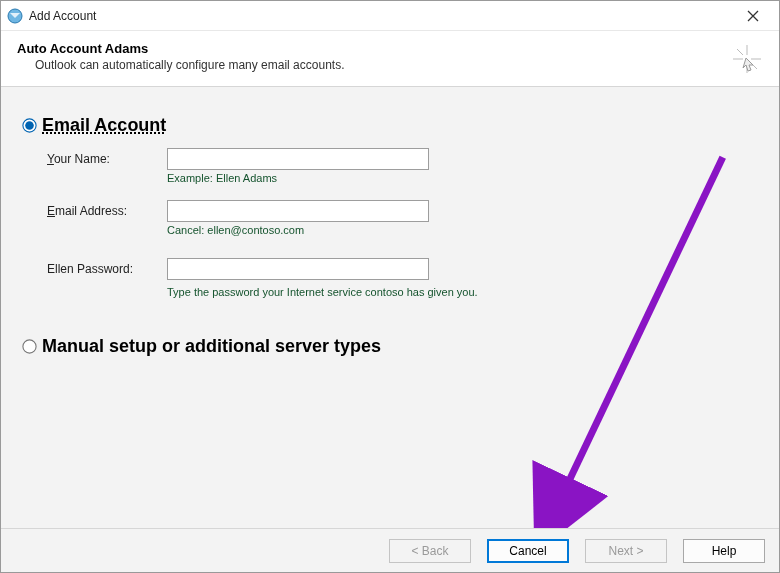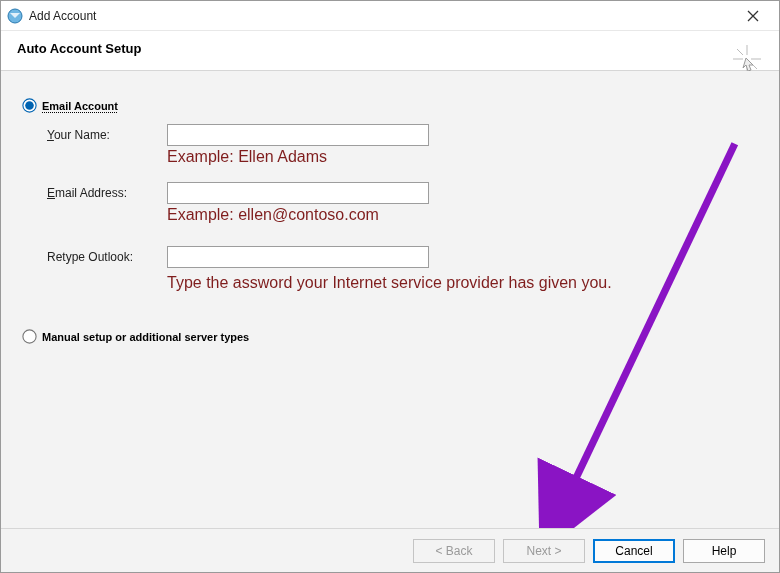--- a/index.html
+++ b/index.html
@@ -42,40 +42,40 @@
       width: 28px; height: 28px;
     }
     .content {
       flex: 1;
       background: #f3f3f3;
       padding: 28px 22px 10px 22px;
       position: relative;
     }
     .option { display: flex; align-items: center; margin-bottom: 12px;}
     .option input[type="radio"] { margin-right: 6px; accent-color: #0063b1; transform: scale(1.1); }
-    .option label { font-weight: bold; font-size: 11px; text-decoration: underline; text-underline-offset: 2px; cursor: pointer;}
+    .option label { font-weight: bold; font-size: 18px; text-decoration: underline; text-underline-offset: 2px; cursor: pointer;}
     .option.manual { margin-top: 38px; }
     .form { padding-left: 24px; }
     .row { display: flex; align-items: center; margin-bottom: 2px; }
     .row .lbl { width: 120px; font-size: 12px; color: #222; }
     .row .u { text-decoration: underline; }
     .row input[type="text"], .row input[type="password"] {
       width: 262px; height: 22px;
       border: 1px solid #9d9d9d;
       background: #fff; padding: 0 4px;
       font-size: 12px;
     }
-    .hint { font-size: 16px; color: #7f1d1d; padding-left: 120px; margin-left: 0; margin-bottom: 16px; margin-top: 2px; }
+    .hint { font-size: 11px; color: #14532d; padding-left: 120px; margin-left: 0; margin-bottom: 16px; margin-top: 2px; }
     .hint.pw { margin-top: 6px; margin-bottom: 0; }
     .footer {
       height: 44px;
       border-top: 1px solid #d6d6d6;
       background: #f3f3f3;
       display: flex; align-items: center; justify-content: flex-end;
-      padding: 0 14px; gap: 8px;
+      padding: 0 14px; gap: 16px;
     }
     .btn {
       min-width: 82px; height: 24px;
       border: 1px solid #a8a8a8;
       background: #fcfcfc;
       font-size: 12px;
       cursor: pointer;
     }
     .btn:disabled { color: #9a9a9a; cursor: default; border-color:#c4c4c4; background:#f3f3f3;}
     .btn.default { border-color: #0078d7; box-shadow: inset 0 0 0 1px #0078d7; }
@@ -97,21 +97,22 @@
     </span>
     <span class="title">Add Account</span>
     <div class="close">
       <svg width="12" height="12" viewBox="0 0 12 12">
           <path d="M1 1 L11 11 M11 1 L1 11" stroke="#333" stroke-width="1.3"></path>
         </svg>
     </div>
   </div>
 
   <div class="header">
-    <h1>Auto Account Setup</h1>
+    <h1>Auto Account Adams</h1>
+    <p>Outlook can automatically configure many email accounts.</p>
     <span class="cursor-deco">
       <svg viewBox="0 0 28 28">
           <g stroke="#bbb" stroke-width="1">
             <line x1="14" y1="0" x2="14" y2="10"></line>
             <line x1="0" y1="14" x2="10" y2="14"></line>
             <line x1="18" y1="14" x2="28" y2="14"></line>
             <line x1="14" y1="18" x2="14" y2="28"></line>
             <line x1="4" y1="4" x2="10" y2="10"></line>
             <line x1="18" y1="18" x2="24" y2="24"></line>
           </g>
@@ -131,44 +132,44 @@
       <div class="row">
         <span class="lbl"><span class="u">Y</span>our Name:</span>
         <input type="text" value="" style="">
       </div>
       <div class="hint">Example: Ellen Adams</div>
 
       <div class="row">
         <span class="lbl"><span class="u">E</span>mail Address:</span>
         <input type="text" value="" style="">
       </div>
-      <div class="hint">Example: ellen@contoso.com</div>
+      <div class="hint">Cancel: ellen@contoso.com</div>
 
       <div style="height:6px;"></div>
       <div class="row">
-        <span class="lbl">Retype Outlook:</span>
+        <span class="lbl">Ellen Password:</span>
         <input type="password" value="" style="">
       </div>
-      <div class="hint pw">Type the assword your Internet service provider has given you.</div>
+      <div class="hint pw">Type the password your Internet service contoso has given you.</div>
     </div>
 
     <div class="option manual">
       <input type="radio" id="optManual" name="setup" style="">
       <label for="optManual" style="text-decoration:none"><span style="font-weight:bold;"><span class="u">M</span>anual setup or additional server types</span></label>
     </div>
 
     <svg class="arrow-overlay" viewBox="0 0 736 440">
       <defs>
           <marker id="ah" markerWidth="18" markerHeight="18" refX="6" refY="6" orient="auto">
             <path d="M0 0 L12 6 L0 12 Z" fill="#8a14c4"></path>
           </marker>
         </defs>
       <line x1="700" y1="70" x2="530" y2="428" stroke="#8a14c4" stroke-width="7" marker-end="url(#ah)"></line>
     </svg>
   </div>
 
   <div class="footer">
     <button class="btn" disabled="">&lt; Back</button>
+    <button class="btn default">Cancel</button>
     <button class="btn" disabled=""><span class="u">N</span>ext &gt;</button>
-    <button class="btn default">Cancel</button>
     <button class="btn">Help</button>
   </div>
 </div>
 
 </body></html>

